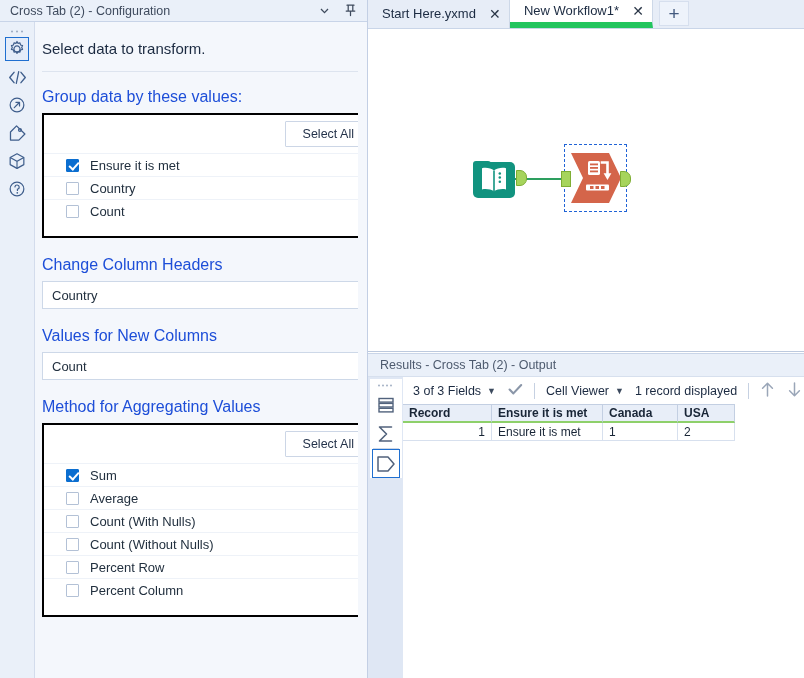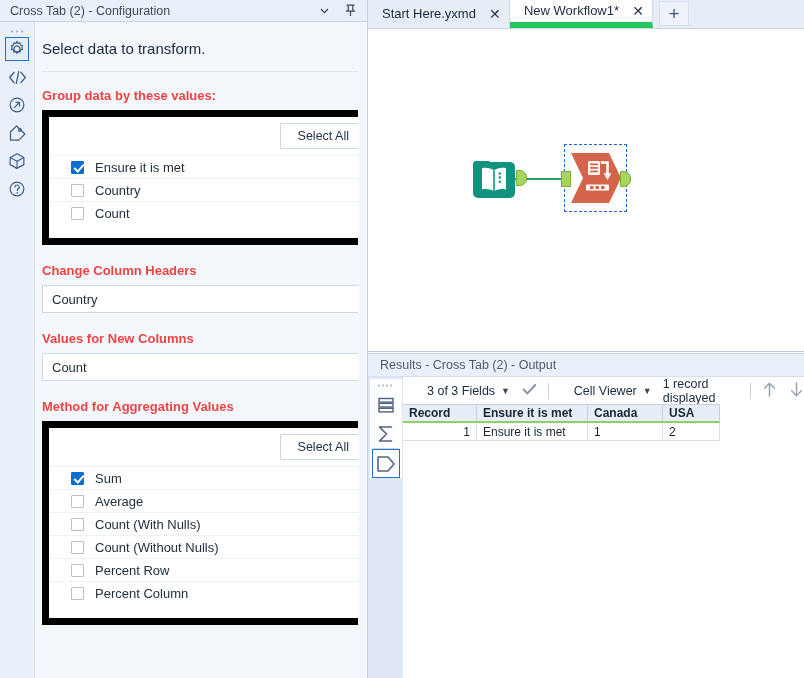--- a/index.html
+++ b/index.html
@@ -82,30 +82,30 @@
 
   .intro-text {
     font-size: 15px; color: #1b2a41;
     padding: 0 0 14px 0;
   }
   .sep {
     height: 1px; background: #dde4ef;
     margin: 0 0 16px 0;
   }
   .field-label {
-    font-size: 13px; font-weight: bold;
-    color: #ef4444;
+    font-size: 16px; font-weight: normal;
+    color: #1d4ed8;
     margin-bottom: 7px;
   }
   .group-block { margin-bottom: 18px; }
 
   
   .listbox {
     background: #ffffff;
-    border: 7px solid #000000;
+    border: 2px solid #000000;
     position: relative;
     width: 338px;
   }
   .listbox-toolbar {
     height: 38px;
     display: flex; justify-content: flex-end; align-items: center;
     padding-right: 6px;
   }
   .select-all-btn {
     border: 1px solid #ccd6e6;
@@ -288,21 +288,21 @@
     flex: 1; position: relative;
     background: #ffffff;
   }
   #results-toolbar {
     height: 27px;
     display: flex; align-items: center;
     font-size: 12.5px;
     color: #1b2a41;
     padding-left: 10px;
   }
-  .tb-item { display: flex; align-items: center; white-space: nowrap; margin-left: 14px; }
+  .tb-item { display: flex; align-items: center; white-space: nowrap; }
   .tb-caret { margin-left: 6px; font-size: 9px; color: #3c4a5e; }
   .tb-sep { width: 1px; height: 16px; background: #c6d1e2; margin: 0 11px; }
   .tb-check { margin-left: 12px; }
   .tb-arrow { margin-left: 12px; cursor: pointer; }
 
   
   #grid { position: absolute; top: 27px; left: 0; right: 0; bottom: 0; }
   .grid-head { display: flex; height: 19px; }
   .gh {
     background: #e8eef8;
@@ -320,21 +320,21 @@
     background: #ffffff;
     border-right: 1px solid #d7e0ee;
     border-bottom: 1px solid #d7e0ee;
     font-size: 12px;
     color: #182536;
     display: flex; align-items: center;
     padding-left: 6px;
     overflow: hidden; white-space: nowrap;
   }
   .gc.num { justify-content: flex-end; padding-right: 6px; }
-  .w-record { width: 74px; }
+  .w-record { width: 89px; }
   .w-c1 { width: 111px; }
   .w-c2 { width: 75px; }
   .w-c3 { width: 57px; }
 </style>
 </head>
 <body>
 
 <div id="app">
 
   <div id="config-panel">

